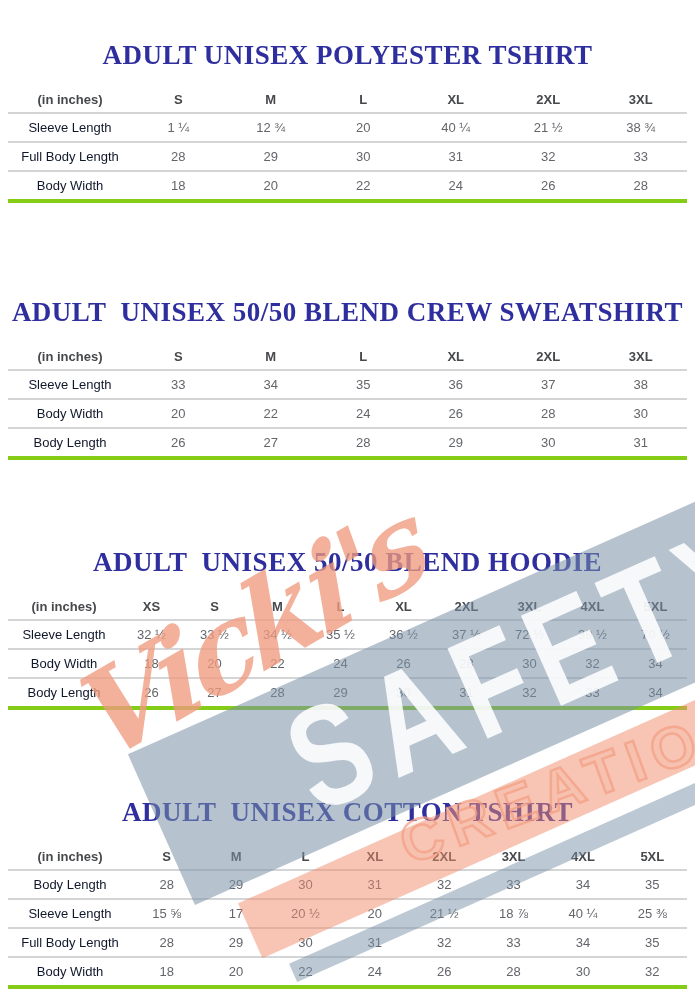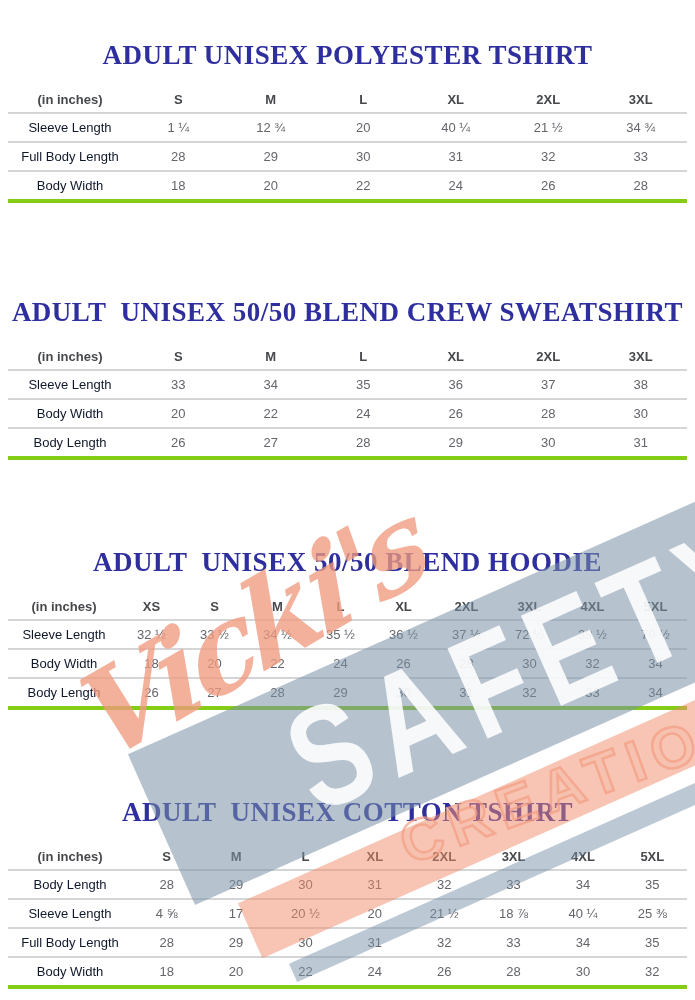--- a/index.html
+++ b/index.html
@@ -128,21 +128,21 @@
             </tr>
           </thead>
           <tbody>
             <tr>
               <td class="row-label">Sleeve Length</td>
               <td>1 ¼</td>
               <td>12 ¾</td>
               <td>20</td>
               <td>40 ¼</td>
               <td>21 ½</td>
-              <td>34 ¾</td>
+              <td>38 ¾</td>
             </tr>
             <tr>
               <td class="row-label">Full Body Length</td>
               <td>28</td>
               <td>29</td>
               <td>30</td>
               <td>31</td>
               <td>32</td>
               <td>33</td>
             </tr>
@@ -315,21 +315,21 @@
               <td>29</td>
               <td>30</td>
               <td>31</td>
               <td>32</td>
               <td>33</td>
               <td>34</td>
               <td>35</td>
             </tr>
             <tr>
               <td class="row-label">Sleeve Length</td>
-              <td>4 ⅝</td>
+              <td>15 ⅝</td>
               <td>17</td>
               <td>20 ½</td>
               <td>20</td>
               <td>21 ½</td>
               <td>18 ⅞</td>
               <td>40 ¼</td>
               <td>25 ⅜</td>
             </tr>
             <tr>
               <td class="row-label">Full Body Length</td>

